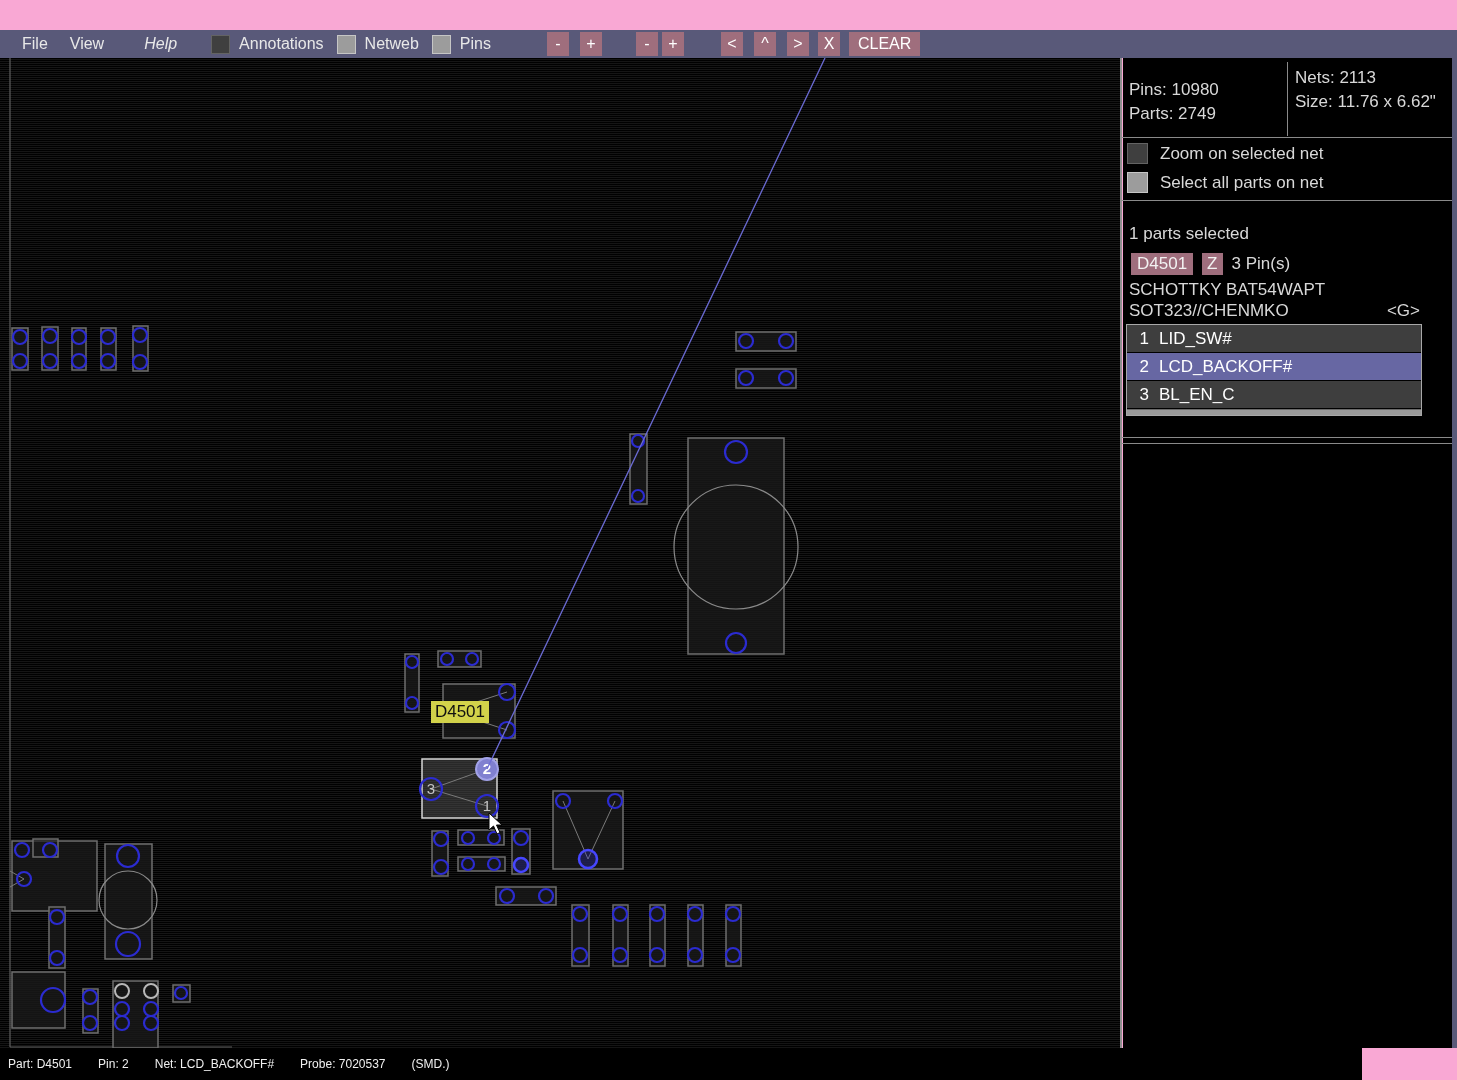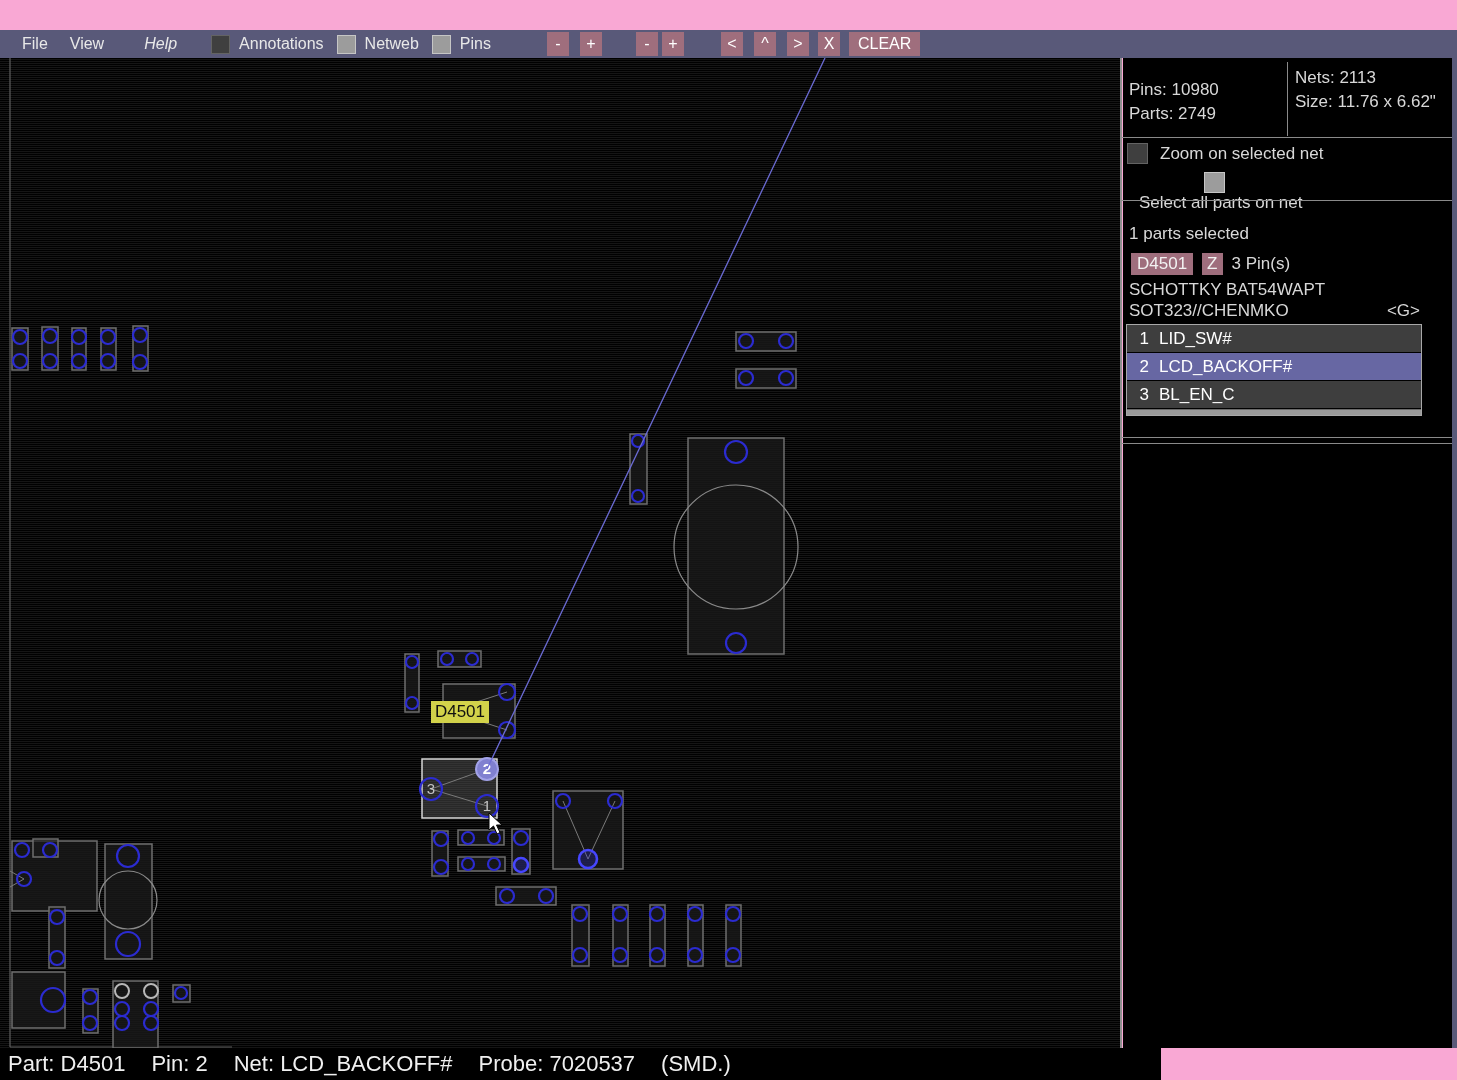--- a/index.html
+++ b/index.html
@@ -65,22 +65,22 @@
   .gtag{position:absolute;right:32px;top:243px;}
   .pinlist{position:absolute;left:3px;top:266px;width:296px;border:1px solid #a8a8a8;background:#000;}
   .prow{height:27px;line-height:27px;background:#3e3e3e;color:#fff;display:flex;margin-bottom:1px;}
   .prow:last-of-type{margin-bottom:0;}
   .prow.sel{background:var(--selrow);}
   .prow .num{width:22px;text-align:right;margin-right:10px;}
   .list-scroll{height:6px;background:#9a9a9a;border-top:1px solid #6a6a6a;}
   .dline1{top:379px;} .dline2{top:385px;}
 
   
-  .statusbar{position:absolute;left:0;top:1048px;width:1161px;height:32px;background:#000;
-    color:#f0f0f0;font-size:22px;display:flex;align-items:center;gap:26px;padding-left:8px;}
+  .statusbar{position:absolute;left:0;top:1048px;width:1362px;height:32px;background:#000;
+    color:#f0f0f0;font-size:12px;display:flex;align-items:center;gap:26px;padding-left:8px;}
 </style>
 </head>
 <body>
 
 <div class="stage">
 
   <div class="menubar">
     <span class="mitem" style="margin-left:18px;">File</span>
     <span class="mitem" style="margin-left:14px;">View</span>
     <span class="mitem" style="margin-left:32px;font-style:italic;">Help</span>
@@ -239,21 +239,21 @@
     <div class="stats-right">
       <div>Nets: 2113</div>
       <div>Size: 11.76 x 6.62"</div>
     </div>
     <div class="hline" style="top:79px;"></div>
 
     <div class="opt" style="top:85px;">
       <span class="cb"></span>
       <span class="lbl">Zoom on selected net</span>
     </div>
-    <div class="opt" style="top:114px;flex-direction:column;">
+    <div class="opt" style="top:114px;">
       <span class="cb on"></span>
       <span class="lbl">Select all parts on net</span>
     </div>
     <div class="hline" style="top:142px;"></div>
 
     <div class="sel-summary">1 parts selected</div>
 
     <div class="part-head">
       <span class="chip">D4501</span>
       <span class="chip" style="padding:1px 5px;">Z</span>

